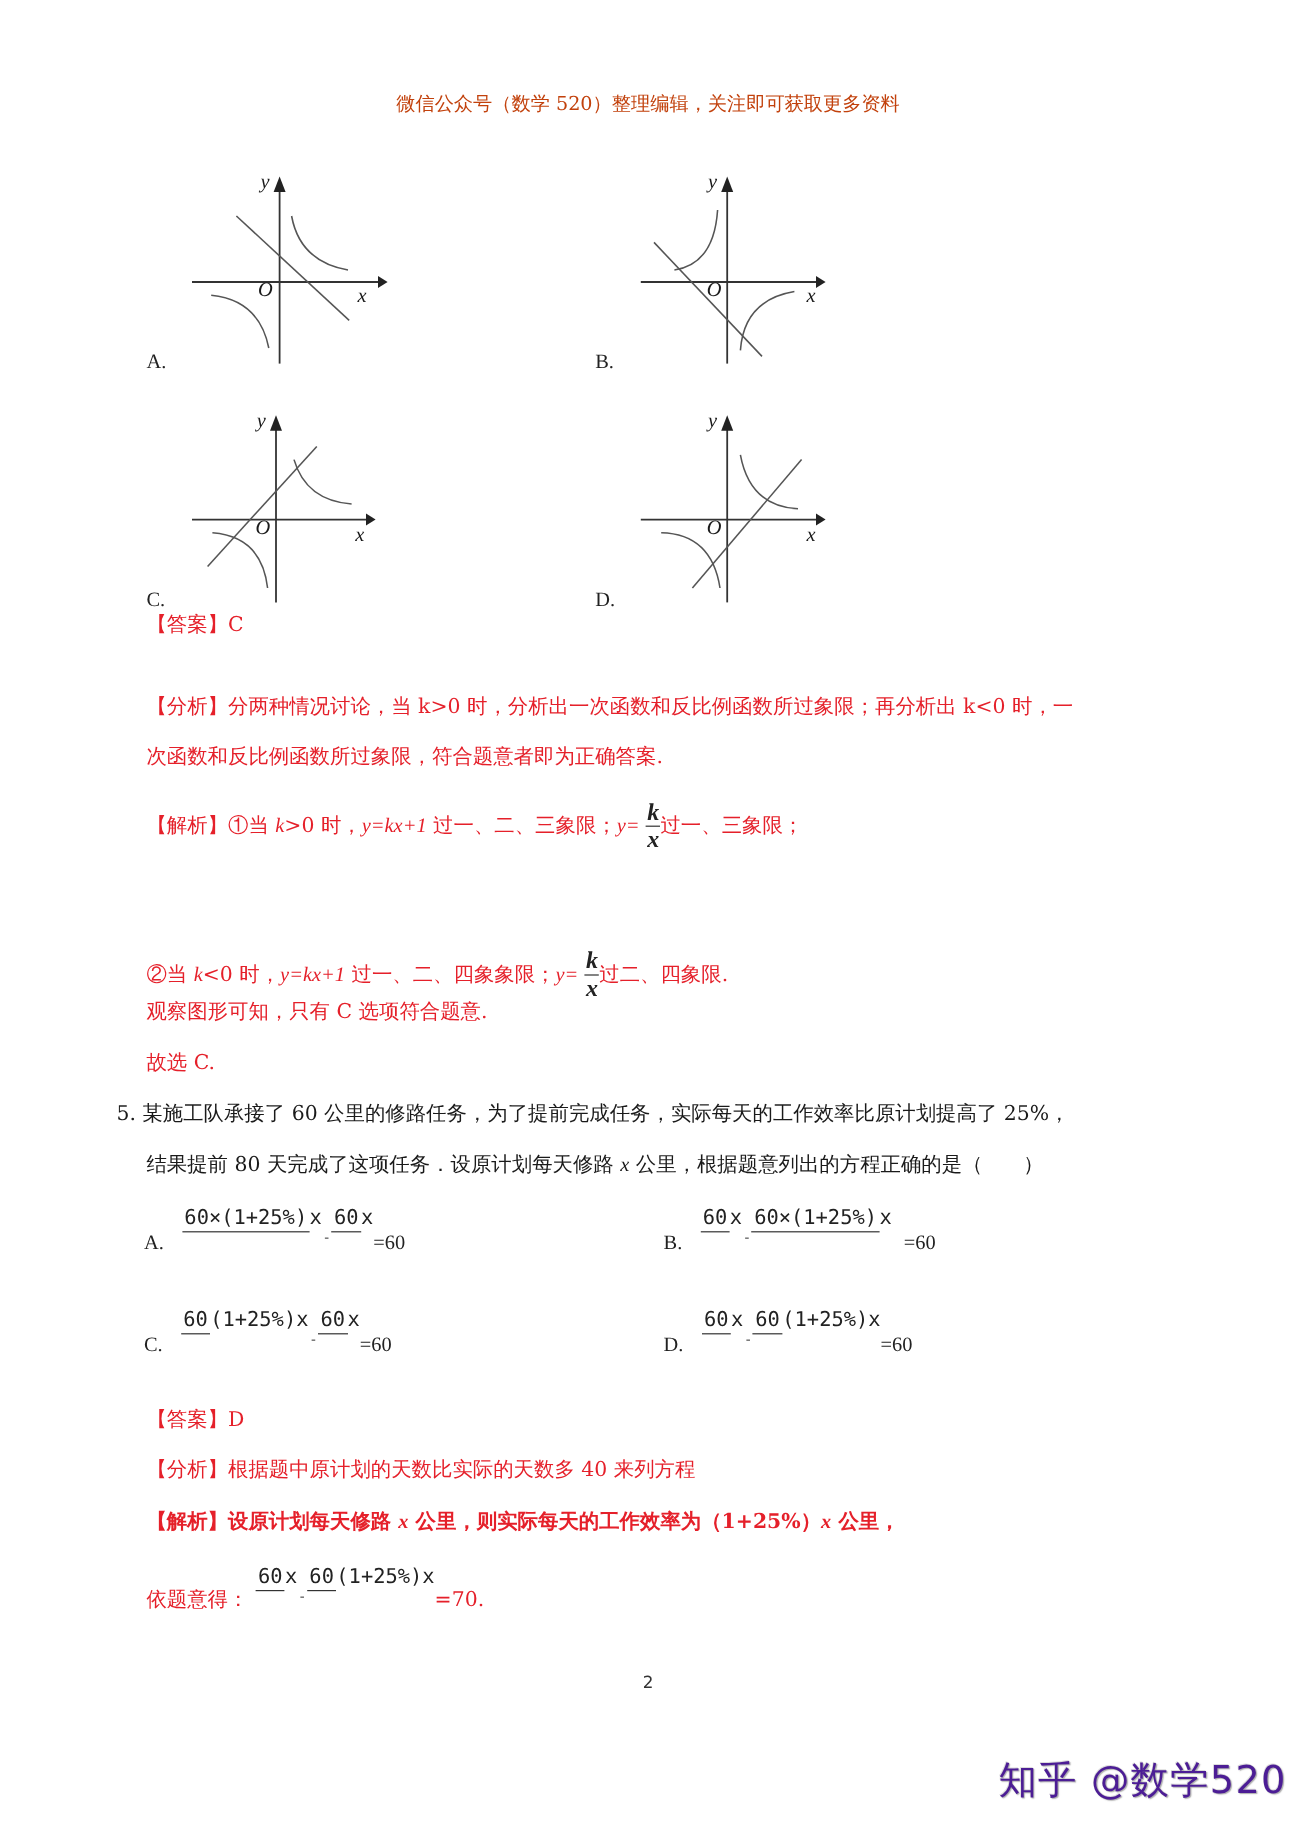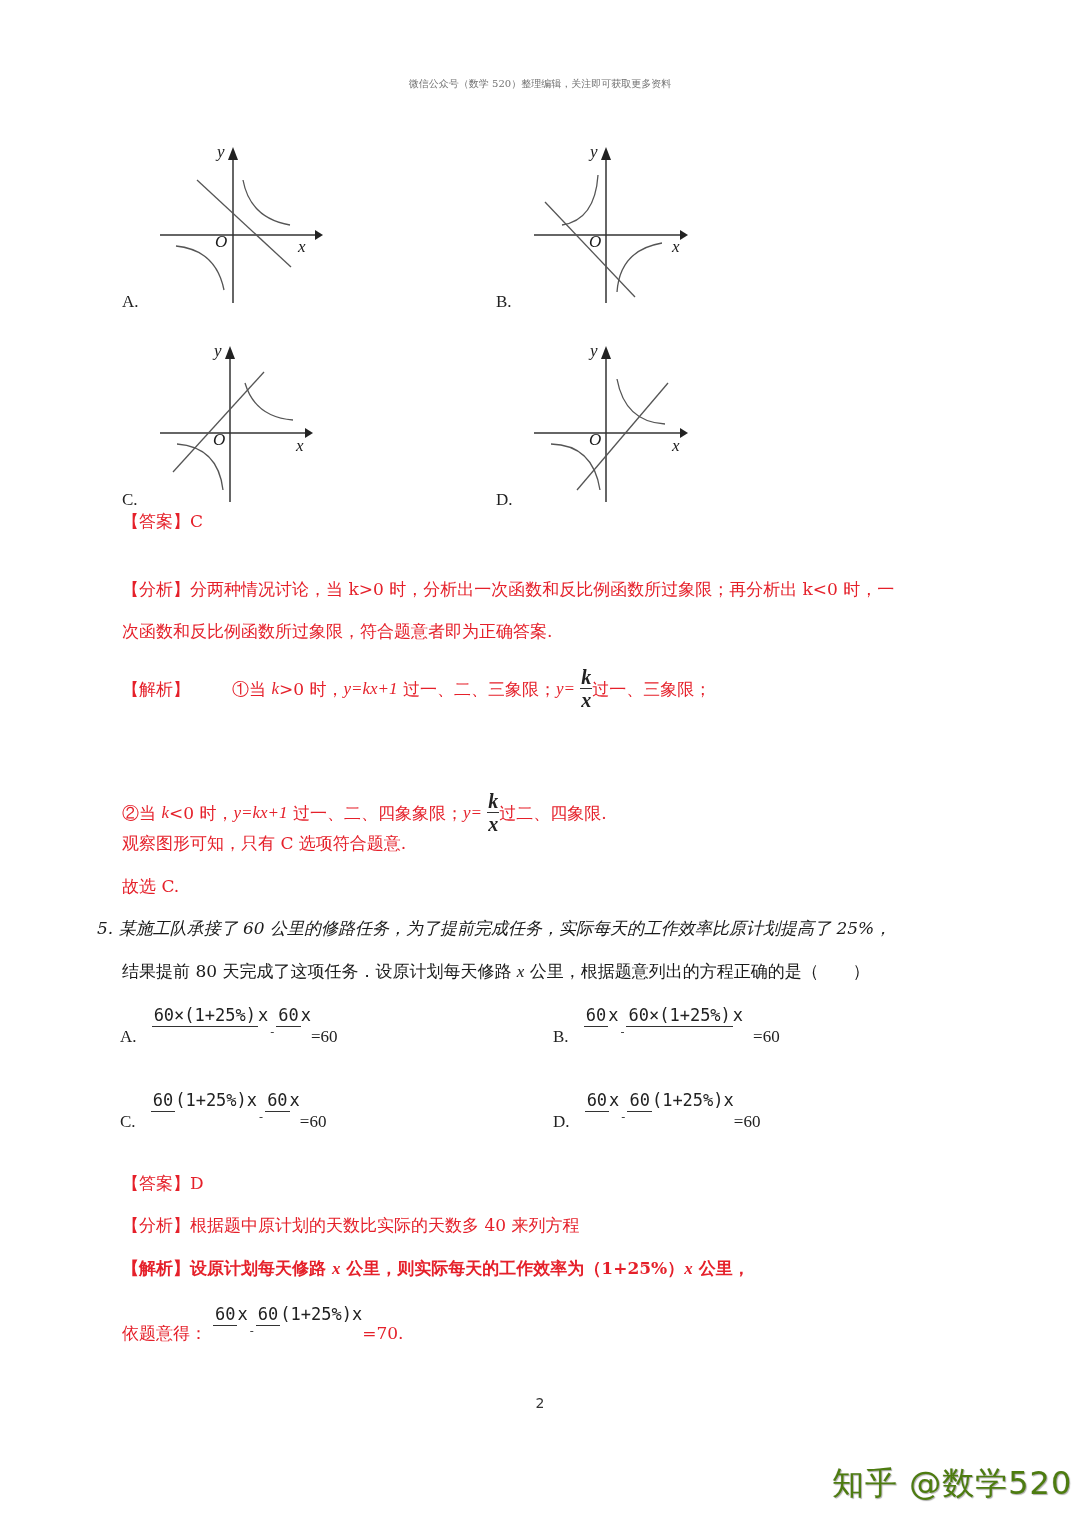--- a/index.html
+++ b/index.html
@@ -1,37 +1,37 @@
 <!DOCTYPE html>
 <html><head>
 <meta charset="utf-8">
 <style>
   html, body { margin: 0; padding: 0; background: #ffffff; }
   body { width: 1080px; height: 1527px; position: relative; overflow: hidden;
          font-family: "DejaVu Serif", "Liberation Serif", serif; color: #1a1a1a; }
   .abs { position: absolute; }
   .red { color: #e5202a; }
-  .header { top: 77px; left: 0; width: 1080px; text-align: center; font-size: 10px; color: #737373; }
+  .header { top: 77px; left: 0; width: 1080px; text-align: center; font-size: 16px; color: #c2410c; }
   .opt-label { font-family: "Liberation Serif", serif; font-size: 17px; color: #222; }
   .graph svg { overflow: visible; }
   .line { font-size: 17px; line-height: 20px; white-space: nowrap; }
   .ital { font-style: italic; font-family: "Liberation Serif", serif; }
   .frac { display: inline-flex; flex-direction: row; align-items: center; vertical-align: middle;
           font-family: "DejaVu Sans Mono", "Liberation Mono", monospace; font-size: 17px; color: #222; }
   .frac .num { padding: 0 2px; border-bottom: 1.5px solid #333; line-height: 22px; }
   .frac .den { line-height: 24px; }
   .minus { font-size: 12px; color: #444; vertical-align: middle; margin: 0 2px; }
   .eq { font-family: "Liberation Serif", serif; font-size: 17px; color: #222; vertical-align: middle; }
   .kfrac { display: inline-flex; flex-direction: column; align-items: center; vertical-align: middle;
            font-family: "Liberation Serif", serif; font-weight: bold; font-style: italic; color: #222; font-size: 20px; }
   .kfrac .num { border-bottom: 1.5px solid #333; line-height: 22px; padding: 0 1px; }
   .kfrac .den { line-height: 22px; }
   .pagenum { top: 1395px; left: 0; width: 1080px; text-align: center; font-size: 14px; color: #333;
              font-family: "DejaVu Sans", sans-serif; }
-  .watermark { top: 1462px; left: 832px; font-size: 32px; color: #4d7c0f;
+  .watermark { top: 1462px; left: 832px; font-size: 32px; color: #4c1d95;
                font-family: "DejaVu Sans", sans-serif;
                text-shadow: 1px 1px 1px #aaa, -0.5px -0.5px 0 #ddd; letter-spacing: 1px; }
 </style>
 </head>
 <body>
 
 <div class="abs header">微信公众号（数学 520）整理编辑，关注即可获取更多资料</div>
 
 <div class="abs graph" style="left:120px; top:140px; width:200px; height:180px;">
   <svg width="200" height="180">
@@ -99,39 +99,39 @@
 
 <div class="abs line red" style="left:122px; top:511px;">
   <span>【答案】</span><span>C</span>
 </div>
 <div class="abs line red" style="left:122px; top:579px;">
   <span>【分析】</span><span>分两种情况讨论，当 k&gt;0 时，分析出一次函数和反比例函数所过象限；再分析出 k&lt;0 时，一</span>
 </div>
 <div class="abs line red" style="left:122px; top:621px;">次函数和反比例函数所过象限，符合题意者即为正确答案.</div>
 
 <div class="abs line red" style="left:122px; top:666px;">
-  <span style="vertical-align:middle;">【解析】</span><span style="vertical-align:middle;margin-left:42px;">①当 </span><span class="ital" style="vertical-align:middle;">k</span><span style="vertical-align:middle;">&gt;0 时，</span><span class="ital" style="vertical-align:middle;">y=kx+1</span><span style="vertical-align:middle;"> 过一、二、三象限；</span><span class="ital" style="vertical-align:middle;">y=</span>
+  <span style="vertical-align:middle;">【解析】</span><span style="vertical-align:middle;">①当 </span><span class="ital" style="vertical-align:middle;">k</span><span style="vertical-align:middle;">&gt;0 时，</span><span class="ital" style="vertical-align:middle;">y=kx+1</span><span style="vertical-align:middle;"> 过一、二、三象限；</span><span class="ital" style="vertical-align:middle;">y=</span>
   <span class="kfrac">
       <span class="num">k</span>
       <span class="den">x</span>
     </span><span style="vertical-align:middle;">过一、三象限；</span>
 </div>
 
 <div class="abs line red" style="left:122px; top:790px;">
   <span style="vertical-align:middle;">②当 </span><span class="ital" style="vertical-align:middle;">k</span><span style="vertical-align:middle;">&lt;0 时，</span><span class="ital" style="vertical-align:middle;">y=kx+1</span><span style="vertical-align:middle;"> 过一、二、四象象限；</span><span class="ital" style="vertical-align:middle;">y=</span>
   <span class="kfrac">
       <span class="num">k</span>
       <span class="den">x</span>
     </span><span style="vertical-align:middle;">过二、四象限.</span>
 </div>
 
 <div class="abs line red" style="left:122px; top:833px;">观察图形可知，只有 C 选项符合题意.</div>
 <div class="abs line red" style="left:122px; top:876px;">故选 C.</div>
 
-<div class="abs line" style="left:97px; top:918px;font-style:italic;">
+<div class="abs line" style="left:97px; top:918px;">
   <span>5.</span>
   <span>某施工队承接了 60 公里的修路任务，为了提前完成任务，实际每天的工作效率比原计划提高了  25%，</span>
 </div>
 <div class="abs line" style="left:122px; top:961px;">
   <span>结果提前 80 天完成了这项任务．设原计划每天修路 </span><span class="ital">x</span><span> 公里，根据题意列出的方程正确的是（　　）</span>
 </div>
 
 <div class="abs" style="left:120px; top:1003px;">
   <span class="opt-label" style="vertical-align:-22px;">A.</span>
   <span class="frac" style="margin-left:10px;">

